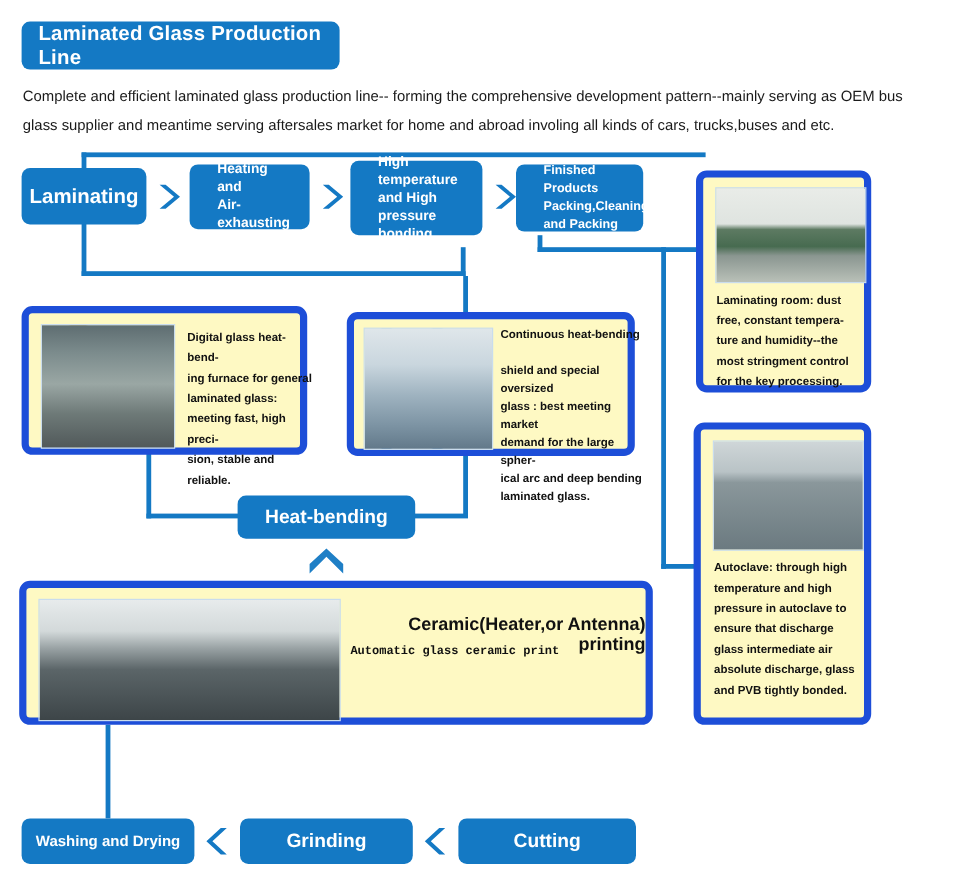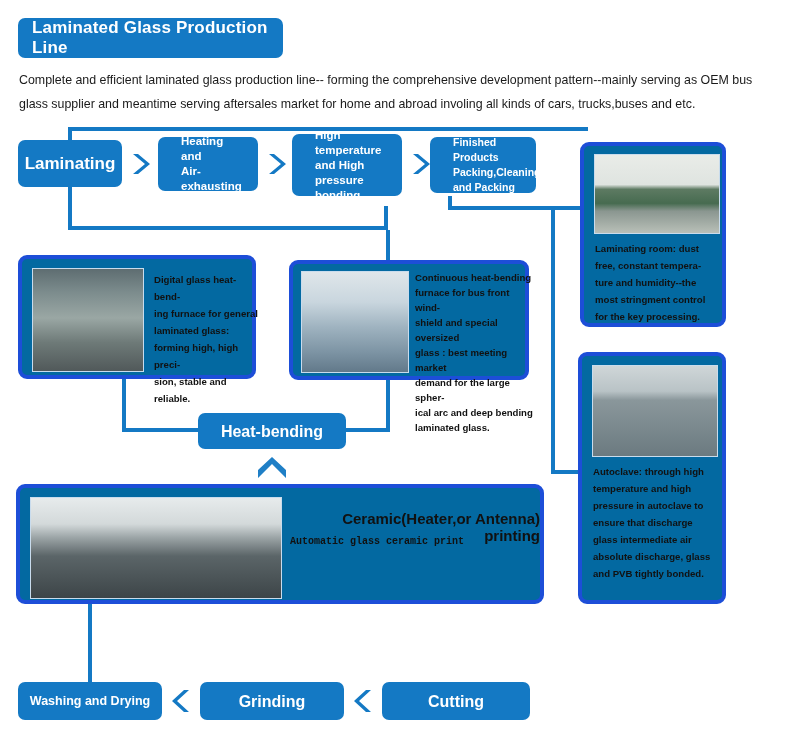--- a/index.html
+++ b/index.html
@@ -37,22 +37,22 @@
   
   .chev { position:absolute; }
   .chev svg { display:block; }
 
   
   .line { position:absolute; background:#1479c4; }
 
   
   .card {
     position:absolute;
-    background:#0369a1;
-    border:4px solid #1d4ed8;
+    background:#fef9c3;
+    border:6px solid #1d4ed8;
     border-radius:9px;
   }
   .card .photo {
     position:absolute;
     border:1px solid #c9dced;
     background-size:cover; background-position:center;
     overflow:hidden;
   }
   .card .ctext {
     position:absolute;
@@ -174,30 +174,30 @@
       <span>for the key processing.</span>
     </div>
   </div>
 
   <div class="card" style="left:18px; top:255px; width:238px; height:124px;">
     <div class="photo ph-furnace" style="left:10px; top:9px; width:112px; height:104px;"></div>
     <div class="ctext" style="left:132px; top:12px; width:104px;">
       <span>Digital glass heat-bend-</span><br>
       <span>ing furnace for general</span><br>
       <span>laminated glass:</span><br>
-      <span>forming high, high preci-</span><br>
+      <span>meeting fast, high preci-</span><br>
       <span>sion, stable and reliable.</span>
     </div>
   </div>
 
   <div class="card" style="left:289px; top:260px; width:240px; height:120px;">
     <div class="photo ph-continuous" style="left:8px; top:7px; width:108px; height:102px;"></div>
     <div class="ctext" style="left:122px; top:6px; width:118px; line-height:15px;">
       <span>Continuous heat-bending</span><br>
-      <span>furnace for bus front wind-</span><br>
+      <br>
       <span>shield  and special oversized</span><br>
       <span>glass : best meeting market</span><br>
       <span>demand for the large spher-</span><br>
       <span>ical arc and  deep bending</span><br>
       <span>laminated glass.</span>
     </div>
   </div>
 
   <div class="card" style="left:578px; top:352px; width:148px; height:252px;">
     <div class="photo ph-autoclave" style="left:10px; top:9px; width:126px; height:92px;"></div>

